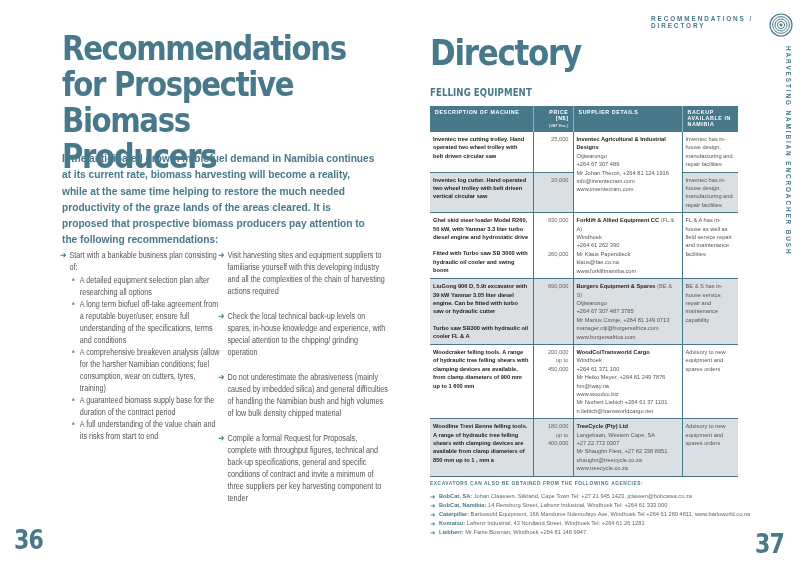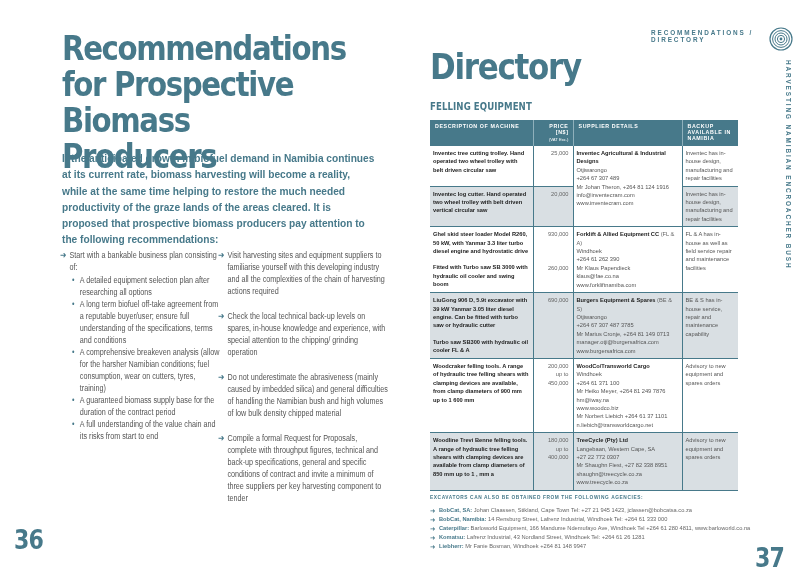--- a/index.html
+++ b/index.html
@@ -1,21 +1,21 @@
 <!DOCTYPE html>
 <html><head>
 <meta charset="utf-8">
 <style>
   * { box-sizing: border-box; margin: 0; padding: 0; }
   html, body { width: 800px; height: 568px; background: #ffffff; overflow: hidden; }
   body { position: relative; font-family: "Liberation Sans", sans-serif; color: #3a3a3a; }
 
   .spread { position: absolute; inset: 0; width: 800px; height: 568px; }
   .page-left { position: absolute; left: 0; top: 0; width: 400px; height: 456px; }
-  .page-right { position: absolute; left: 400px; top: 18px; width: 400px; height: 472px; }
+  .page-right { position: absolute; left: 400px; top: 4px; width: 400px; height: 472px; }
 
   .title-left {
     position: absolute; left: 62px; top: 30px; width: 330px;
     font-family: "DejaVu Sans", sans-serif; font-weight: bold;
     font-size: 34px; line-height: 36px; color: #47798a; letter-spacing: -1.6px;
     transform: scaleX(0.86); transform-origin: left top;
   }
   .intro {
     position: absolute; left: 62px; top: 150px; width: 350px;
     font-family: "Liberation Sans", sans-serif; font-weight: bold;

